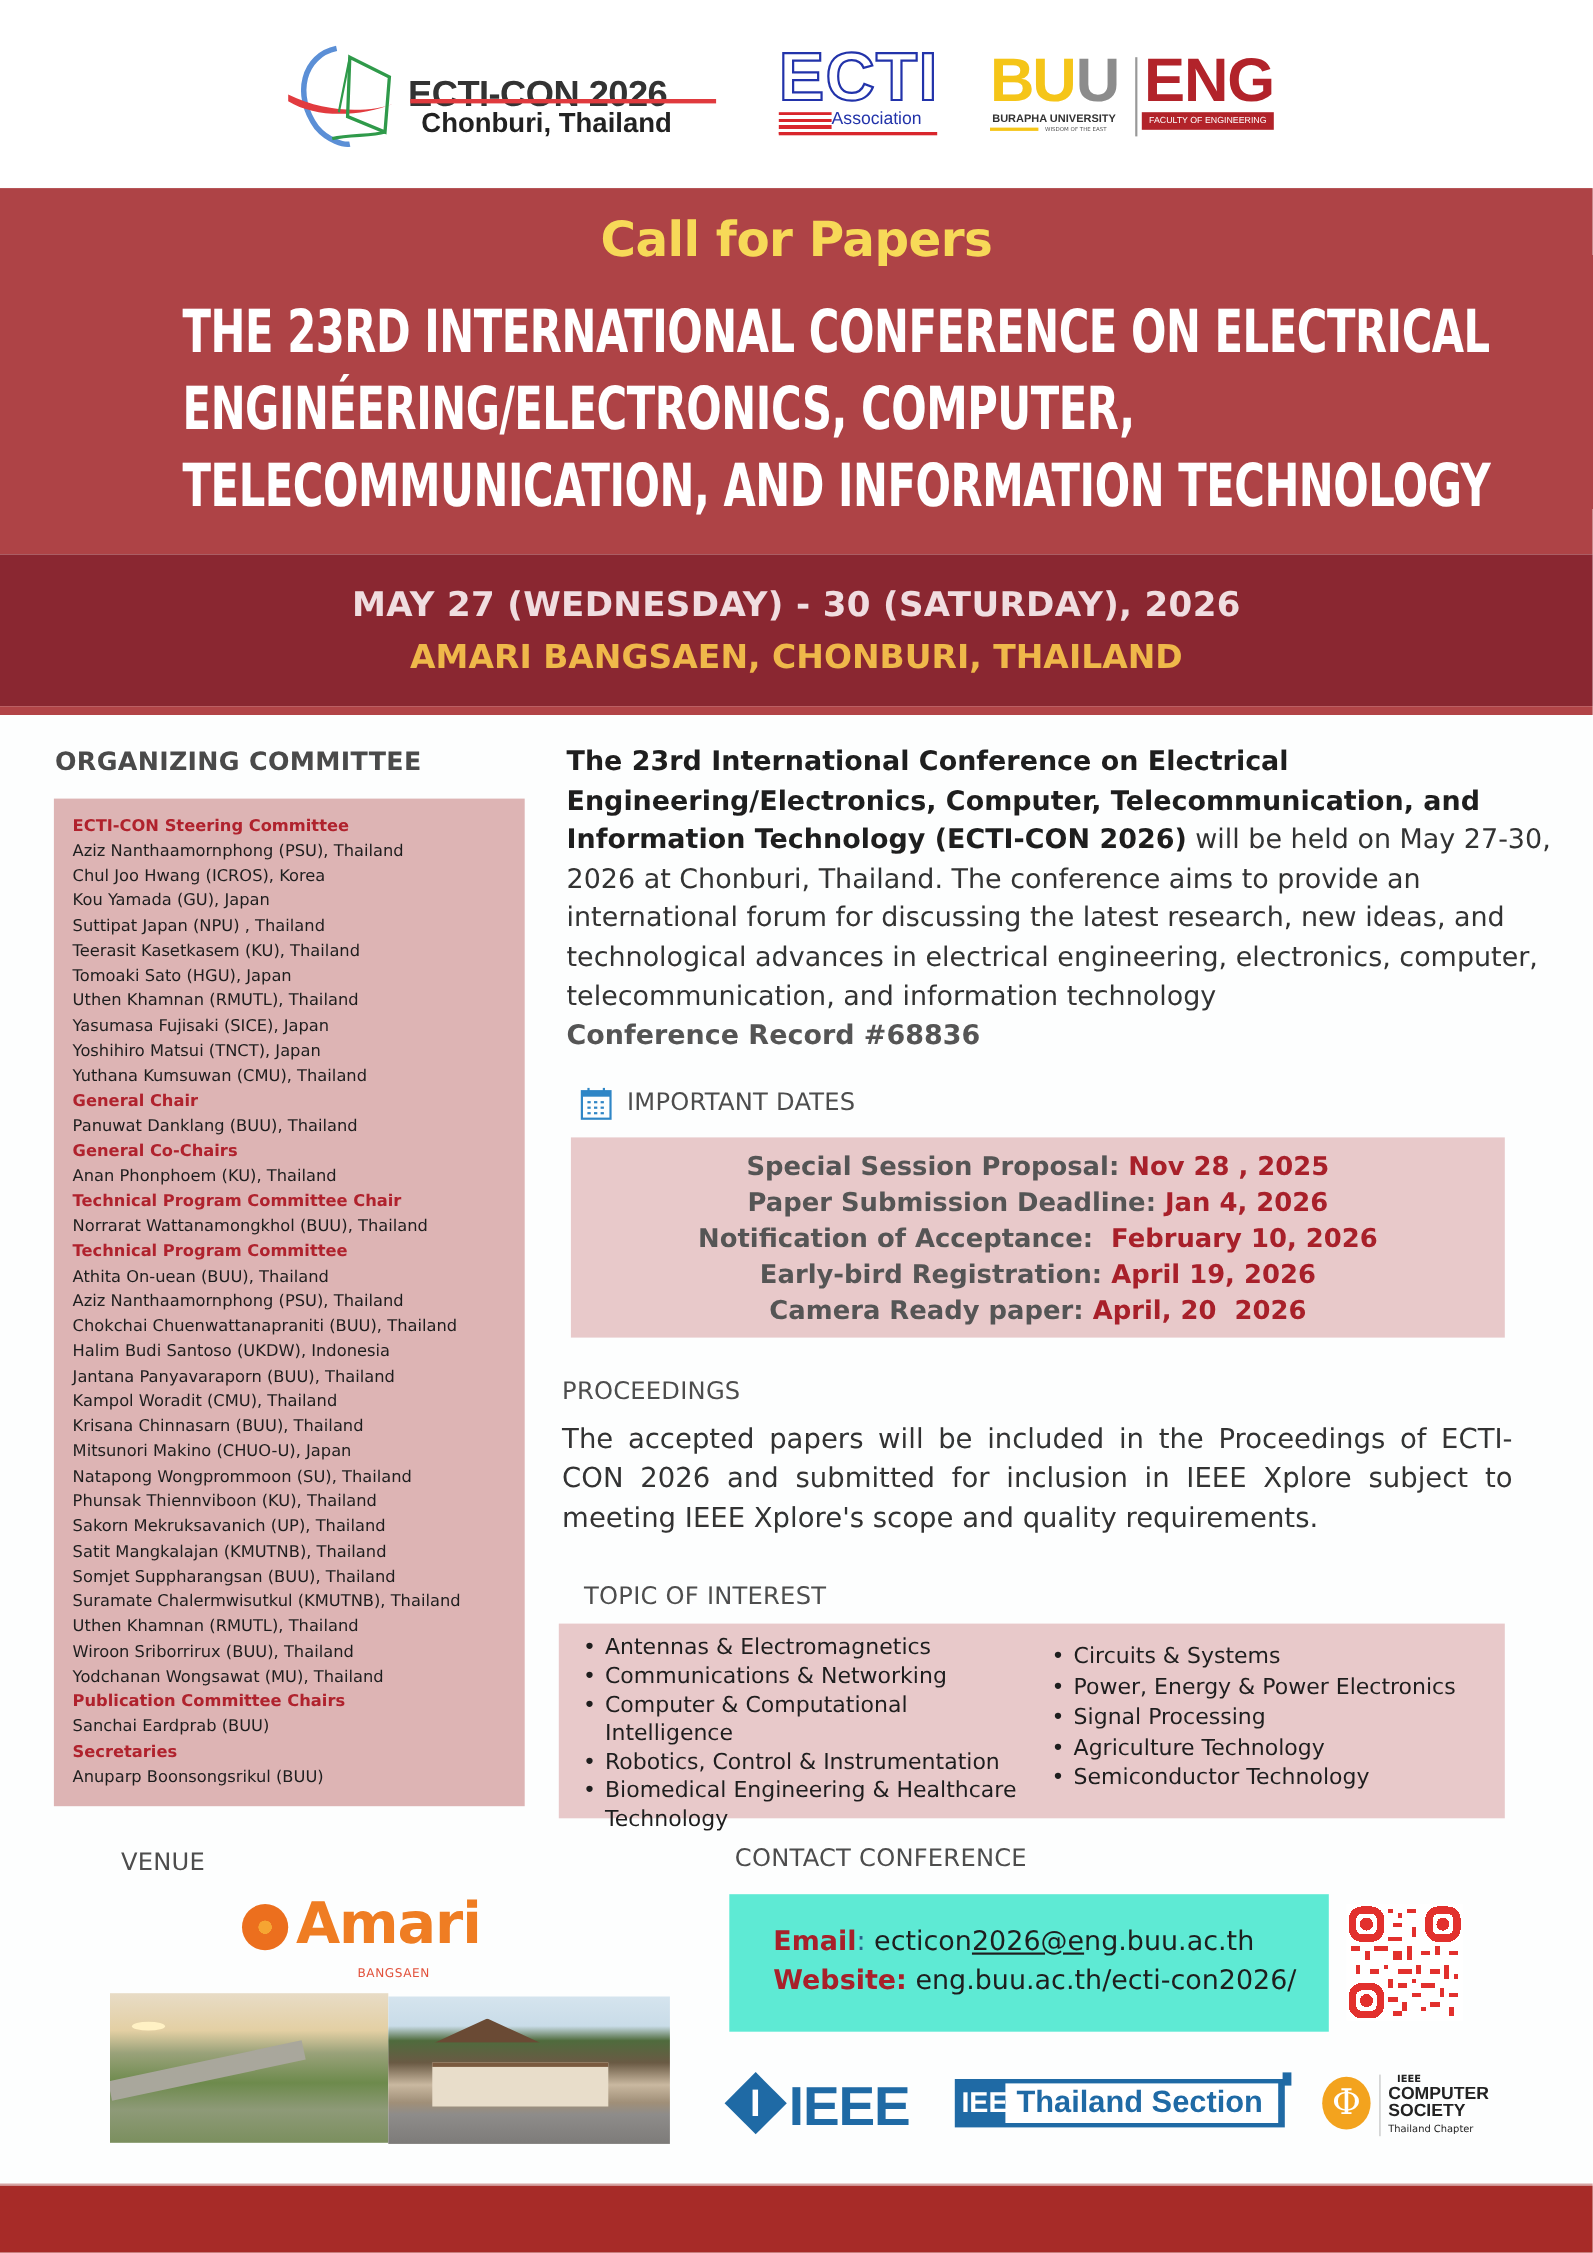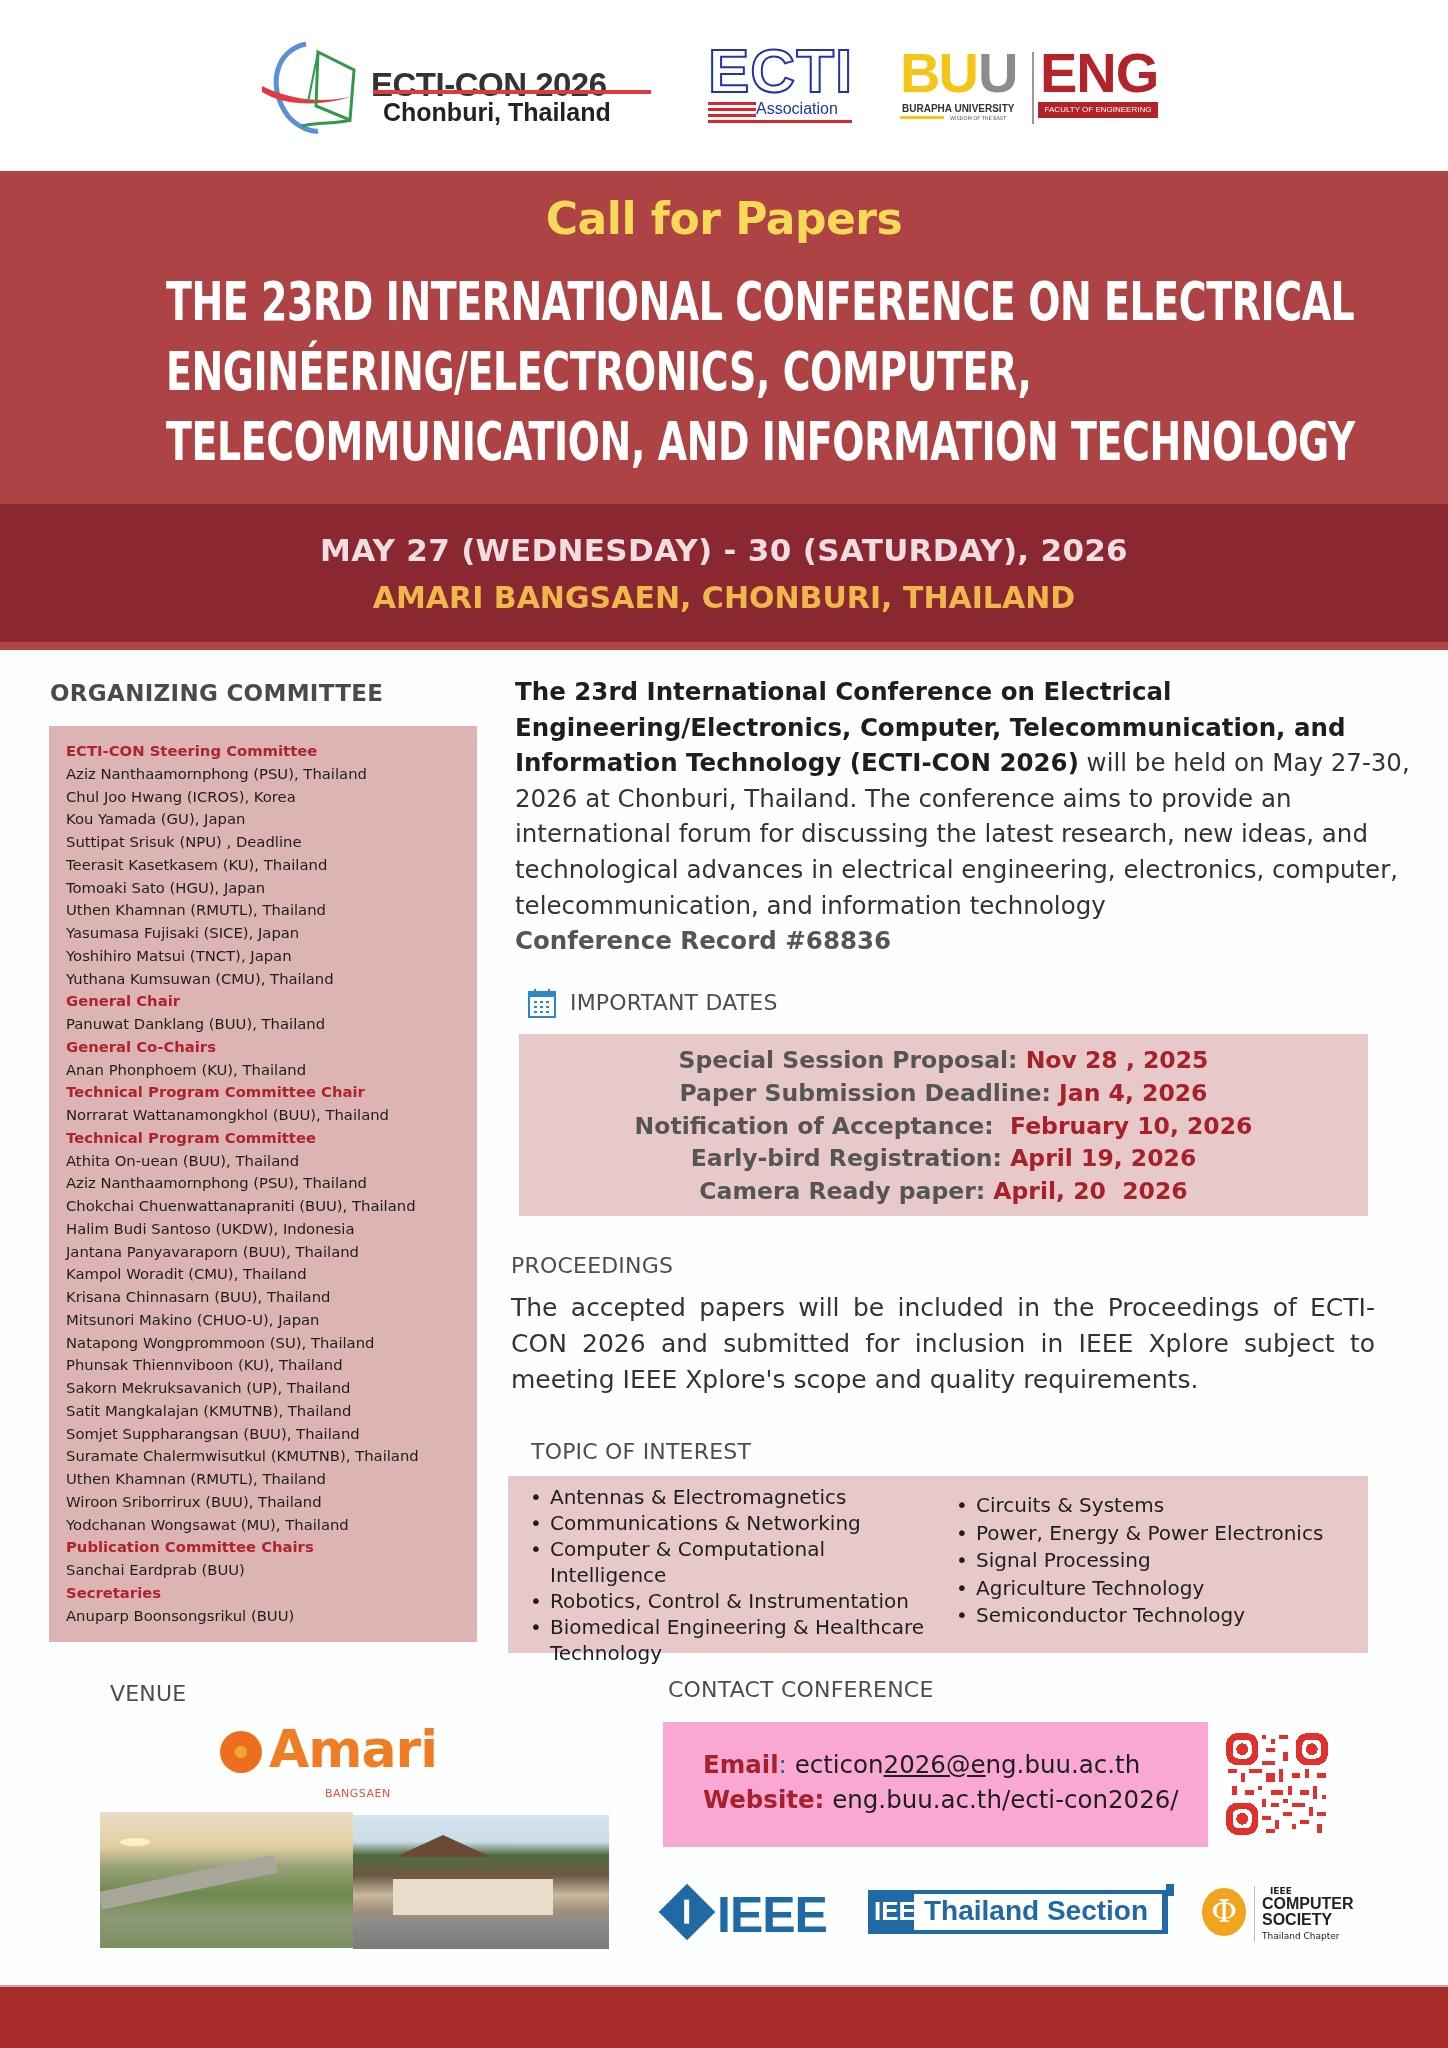--- a/index.html
+++ b/index.html
@@ -78,21 +78,21 @@
   .photo1 { position: absolute; left: 100px; top: 1812px; width: 253px; height: 136px;
     background: linear-gradient(180deg, #e8dcc6 0%, #e3cfa3 25%, #9aa27a 40%, #6d8a4c 60%, #8e9a78 78%, #7b8f5e 100%); overflow: hidden; }
   .photo1 .sun { position: absolute; left: 20px; top: 26px; width: 30px; height: 8px; border-radius: 50%; background: #fff1c4; }
   .photo1 .road { position: absolute; left: 0; top: 80px; width: 180px; height: 18px; background: #a9a79c; transform: rotate(-12deg); transform-origin: left; }
   .photo2 { position: absolute; left: 353px; top: 1815px; width: 256px; height: 134px;
     background: linear-gradient(180deg, #d5e4ee 0%, #c9dce8 20%, #4f6b3d 30%, #6a5a44 45%, #c9b8a0 60%, #a08f78 72%, #8e8c8a 80%, #7d7b79 100%); overflow: hidden; }
   .photo2 .roof { position: absolute; left: 30px; top: 20px; width: 120px; height: 22px; background: #6a4a34; clip-path: polygon(10% 100%, 50% 0, 90% 100%); }
   .photo2 .house { position: absolute; left: 40px; top: 60px; width: 160px; height: 40px; background: #e8ddca; border-top: 4px solid #7a5a3f; }
 
   
-  .contact-box { position: absolute; left: 663px; top: 1722px; width: 545px; height: 125px; background: #f9a8d4; text-align: center; }
+  .contact-box { position: absolute; left: 663px; top: 1722px; width: 545px; height: 125px; background: #5eead4; text-align: center; }
   .contact-line { position: absolute; left: 40px; font-size: 24.5px; color: #1e1e1e; white-space: nowrap; }
   .contact-line .lbl { color: #a8202a; font-weight: bold; }
   .contact-line .u { text-decoration: underline; }
   .qr { position: absolute; left: 561px; top: 9px; width: 106px; height: 106px; background: #fff; }
 
   
   .ieee { position: absolute; left: 663px; top: 1888px; width: 170px; height: 56px; }
   .ieee .dia { position: absolute; left: 4px; top: 4px; width: 40px; height: 40px; background: #1f6aa5; transform: rotate(45deg); }
   .ieee .dia::after { content: ""; position: absolute; left: 17px; top: 8px; width: 5px; height: 24px; background: #fff; transform: rotate(-45deg); }
   .ieee .txt { position: absolute; left: 54px; top: -2px; font-family: "Liberation Sans", sans-serif; font-weight: bold; font-size: 50px; color: #1f6aa5; letter-spacing: -1px; }
@@ -164,21 +164,21 @@
   <div class="venue-line">AMARI BANGSAEN, CHONBURI, THAILAND</div>
 </div>
 <div class="date-band-edge"></div>
 
 <div class="org-title">ORGANIZING COMMITTEE</div>
 <div class="org-box" id="org-box">
     <div class="org-line head">ECTI-CON Steering Committee</div>
     <div class="org-line">Aziz Nanthaamornphong (PSU), Thailand</div>
     <div class="org-line">Chul Joo Hwang (ICROS), Korea</div>
     <div class="org-line">Kou Yamada (GU), Japan</div>
-    <div class="org-line">Suttipat Srisuk (NPU) , Deadline</div>
+    <div class="org-line">Suttipat Japan (NPU) , Thailand</div>
     <div class="org-line">Teerasit Kasetkasem (KU), Thailand</div>
     <div class="org-line">Tomoaki Sato (HGU), Japan</div>
     <div class="org-line">Uthen Khamnan (RMUTL), Thailand</div>
     <div class="org-line">Yasumasa Fujisaki (SICE), Japan</div>
     <div class="org-line">Yoshihiro Matsui (TNCT), Japan</div>
     <div class="org-line">Yuthana Kumsuwan (CMU), Thailand</div>
     <div class="org-line head">General Chair</div>
     <div class="org-line">Panuwat Danklang (BUU), Thailand</div>
     <div class="org-line head">General Co-Chairs</div>
     <div class="org-line">Anan Phonphoem (KU), Thailand</div>

